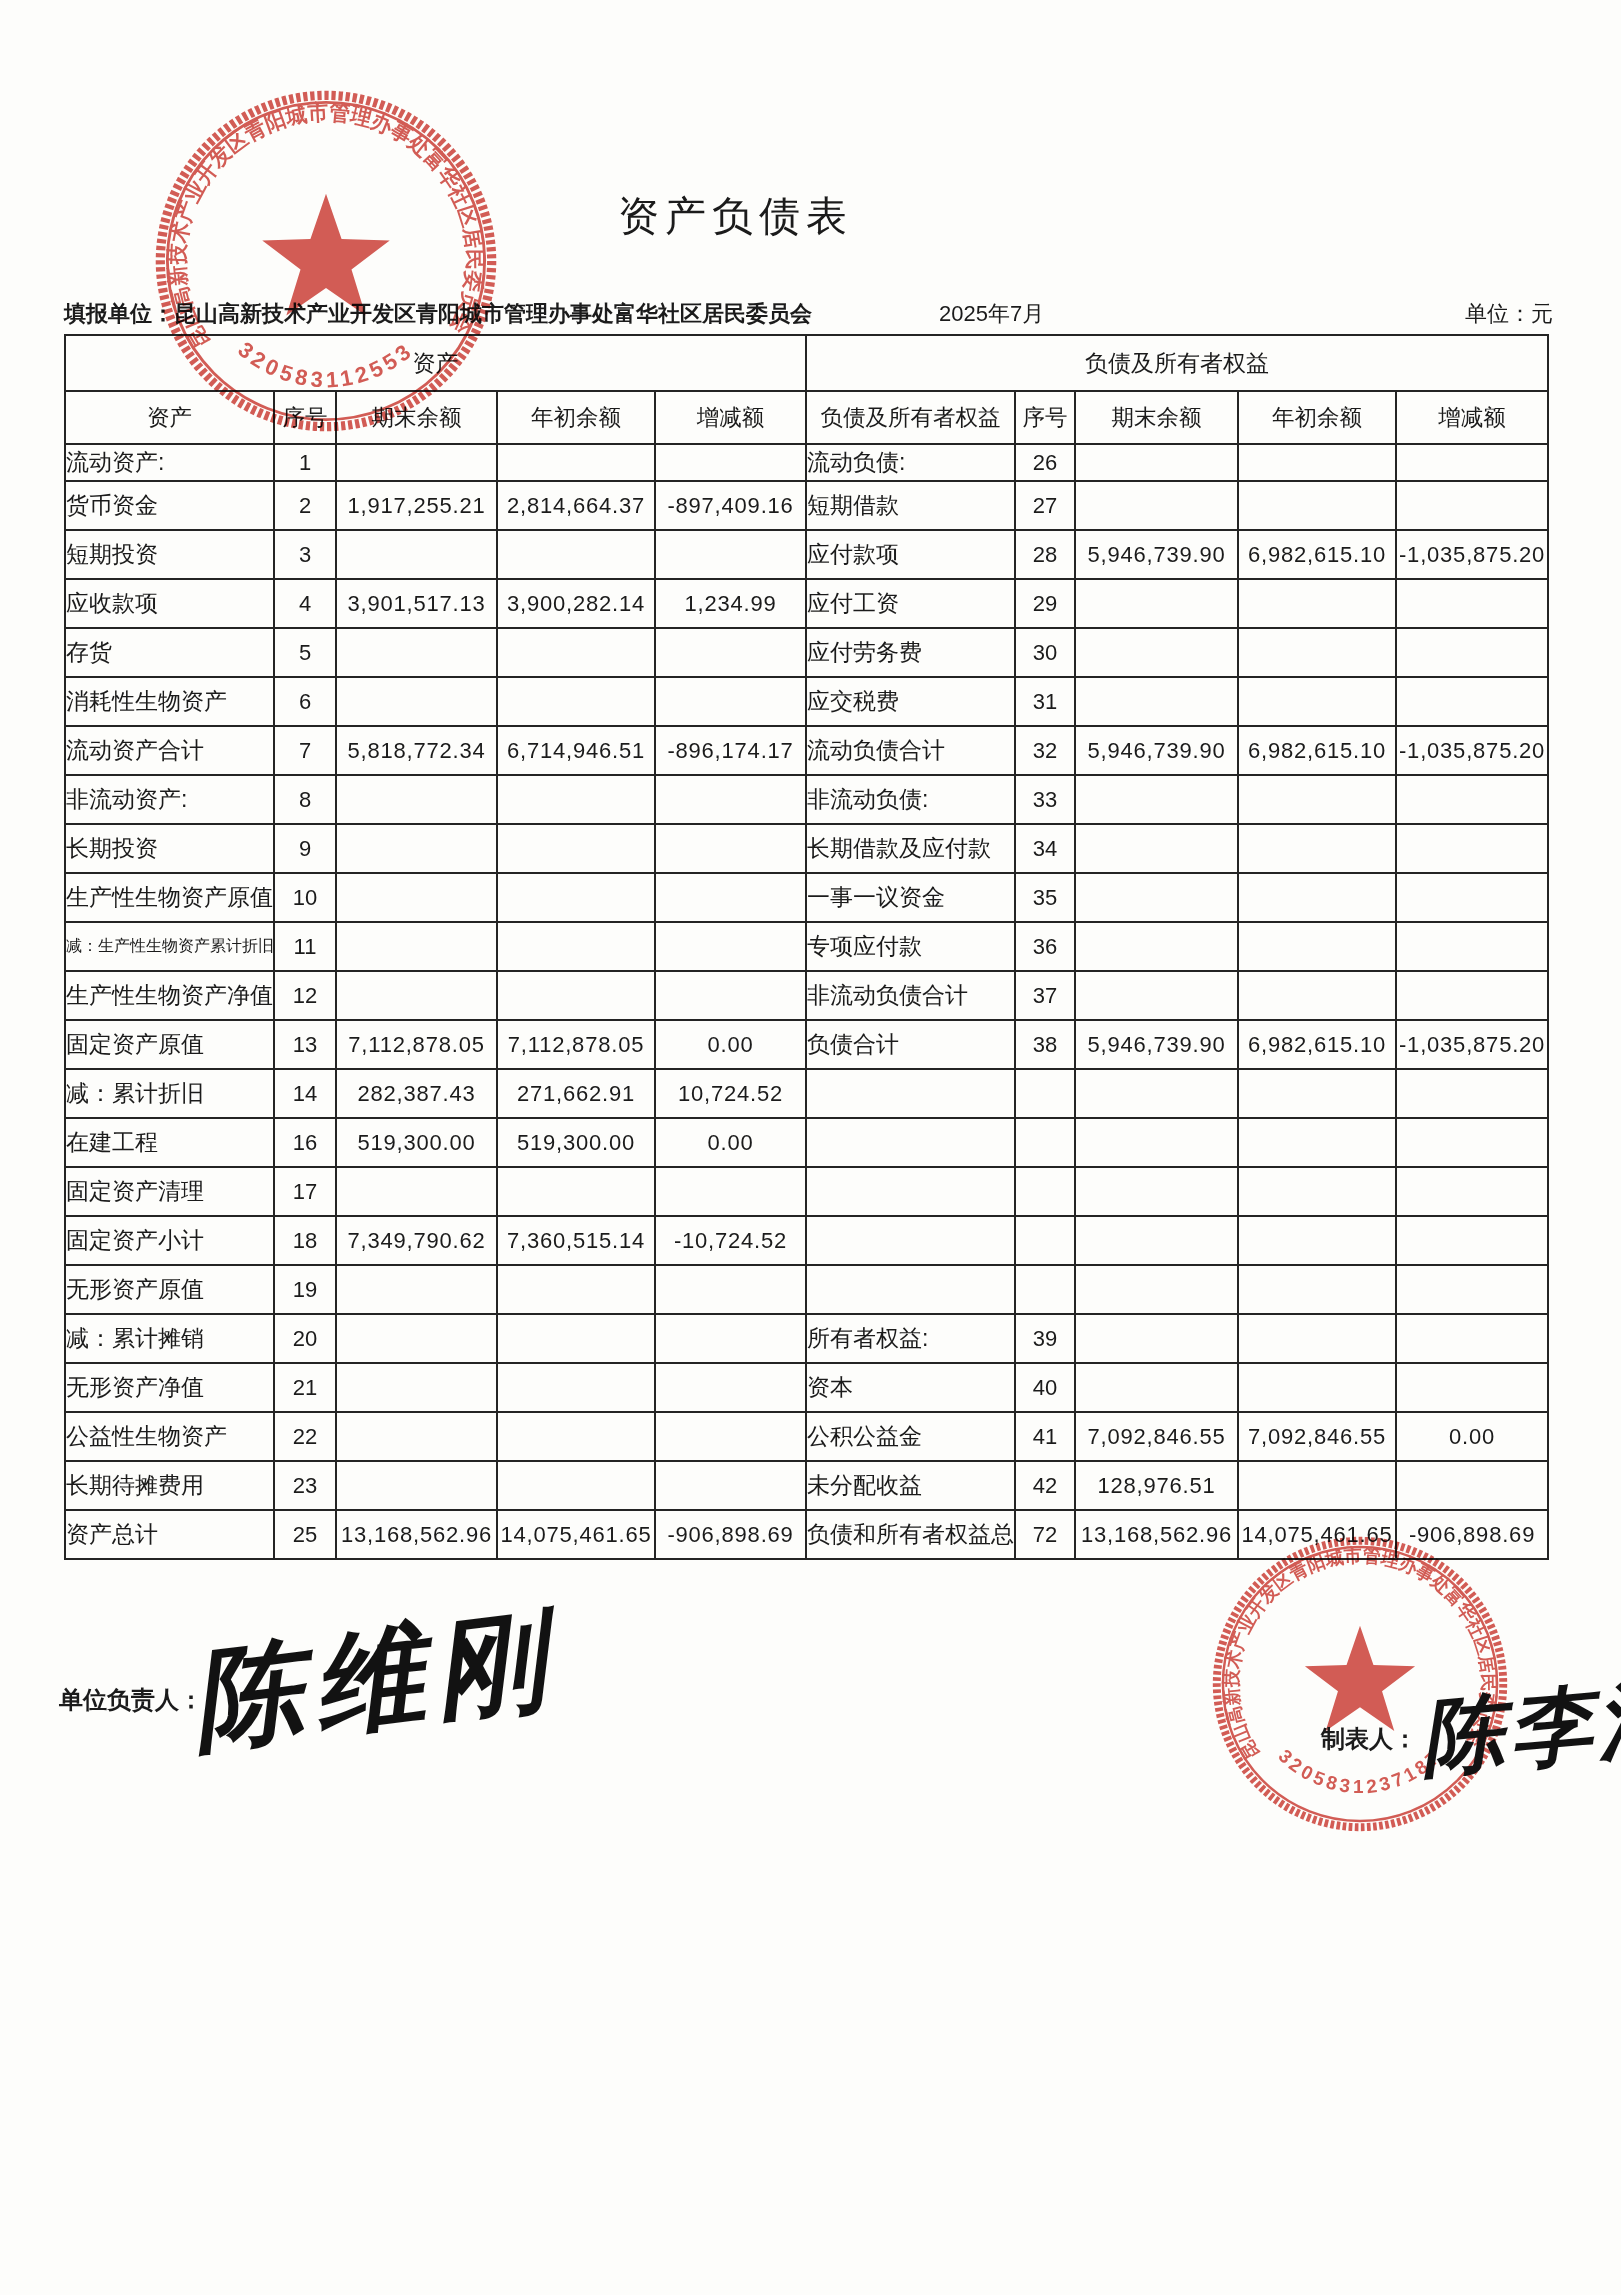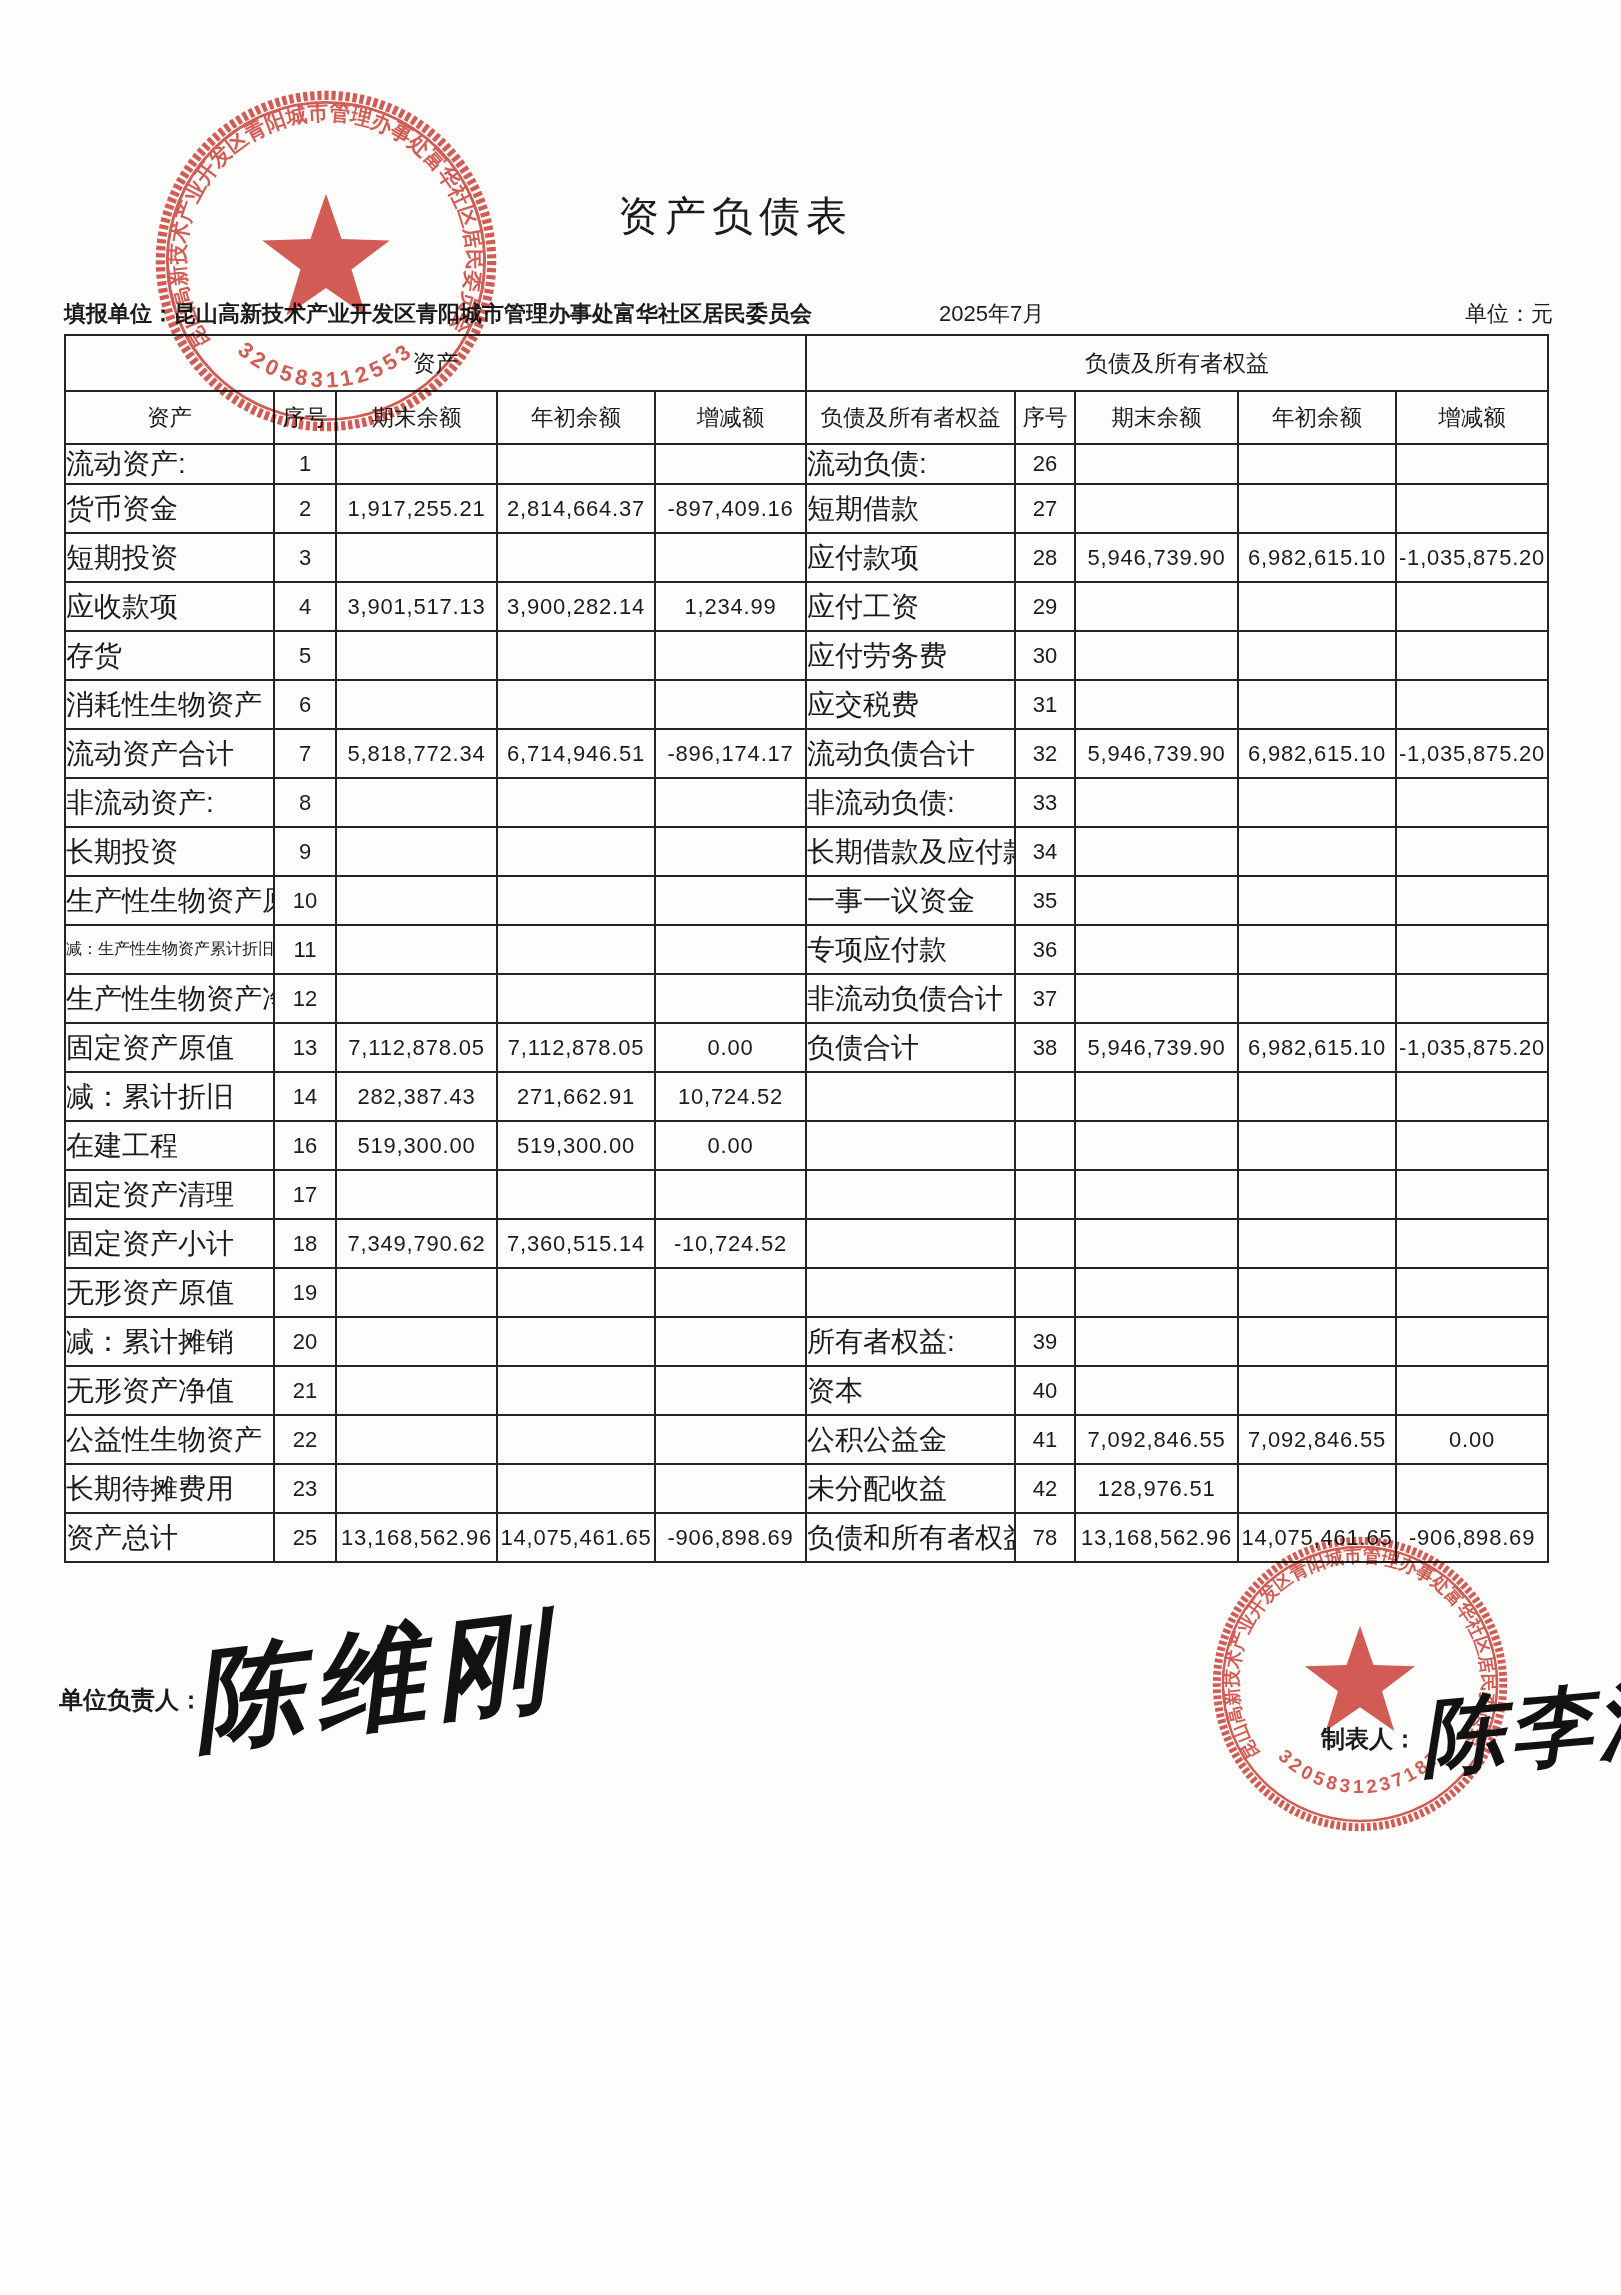--- a/index.html
+++ b/index.html
@@ -20,21 +20,21 @@
     border-collapse:collapse;table-layout:fixed;background:transparent;
   }
   .balance th,.balance td{
     border:2.3px solid #242424;overflow:hidden;white-space:nowrap;
     font-weight:normal;padding:0;
   }
   .balance thead tr.group th{height:54px;font-size:23px;}
   .balance thead tr.cols th{height:51px;font-size:22.5px;}
   .balance tbody td{height:47px;}
   .balance tbody tr.short td{height:35px;}
-  .c-label{text-align:left;font-size:28px;padding-left:6px;}
+  .c-label{text-align:left;font-size:23px;padding-left:6px;}
   .ind1{padding-left:22.5px;}
   .ind2{padding-left:44px;}
   .sm{font-size:16px;font-weight:bold;letter-spacing:0;}
   .c-no{text-align:center;font-size:22px;}
   .c-num{text-align:center;font-size:22px;letter-spacing:0.8px;}
   .footer-label{position:absolute;font-size:24px;font-weight:600;z-index:6;}
   .preparer-label{left:59px;top:1684px;}
   .tabulator-label{left:1321px;top:1723px;}
   .signature{
     position:absolute;color:#121212;font-style:italic;font-weight:bold;z-index:6;
@@ -358,21 +358,21 @@
           <td class="c-num"></td>
           <td class="c-num"></td>
         </tr>
         <tr>
           <td class="c-label ind1">资产总计</td>
           <td class="c-no">25</td>
           <td class="c-num">13,168,562.96</td>
           <td class="c-num">14,075,461.65</td>
           <td class="c-num">-906,898.69</td>
           <td class="c-label ind0">负债和所有者权益总计</td>
-          <td class="c-no">78</td>
+          <td class="c-no">72</td>
           <td class="c-num">13,168,562.96</td>
           <td class="c-num">14,075,461.65</td>
           <td class="c-num">-906,898.69</td>
         </tr>
       </tbody>
   </table>
 
   <span class="footer-label preparer-label">单位负责人：</span>
   <span class="signature preparer-sig">陈维刚</span>
   <span class="footer-label tabulator-label">制表人：</span>

